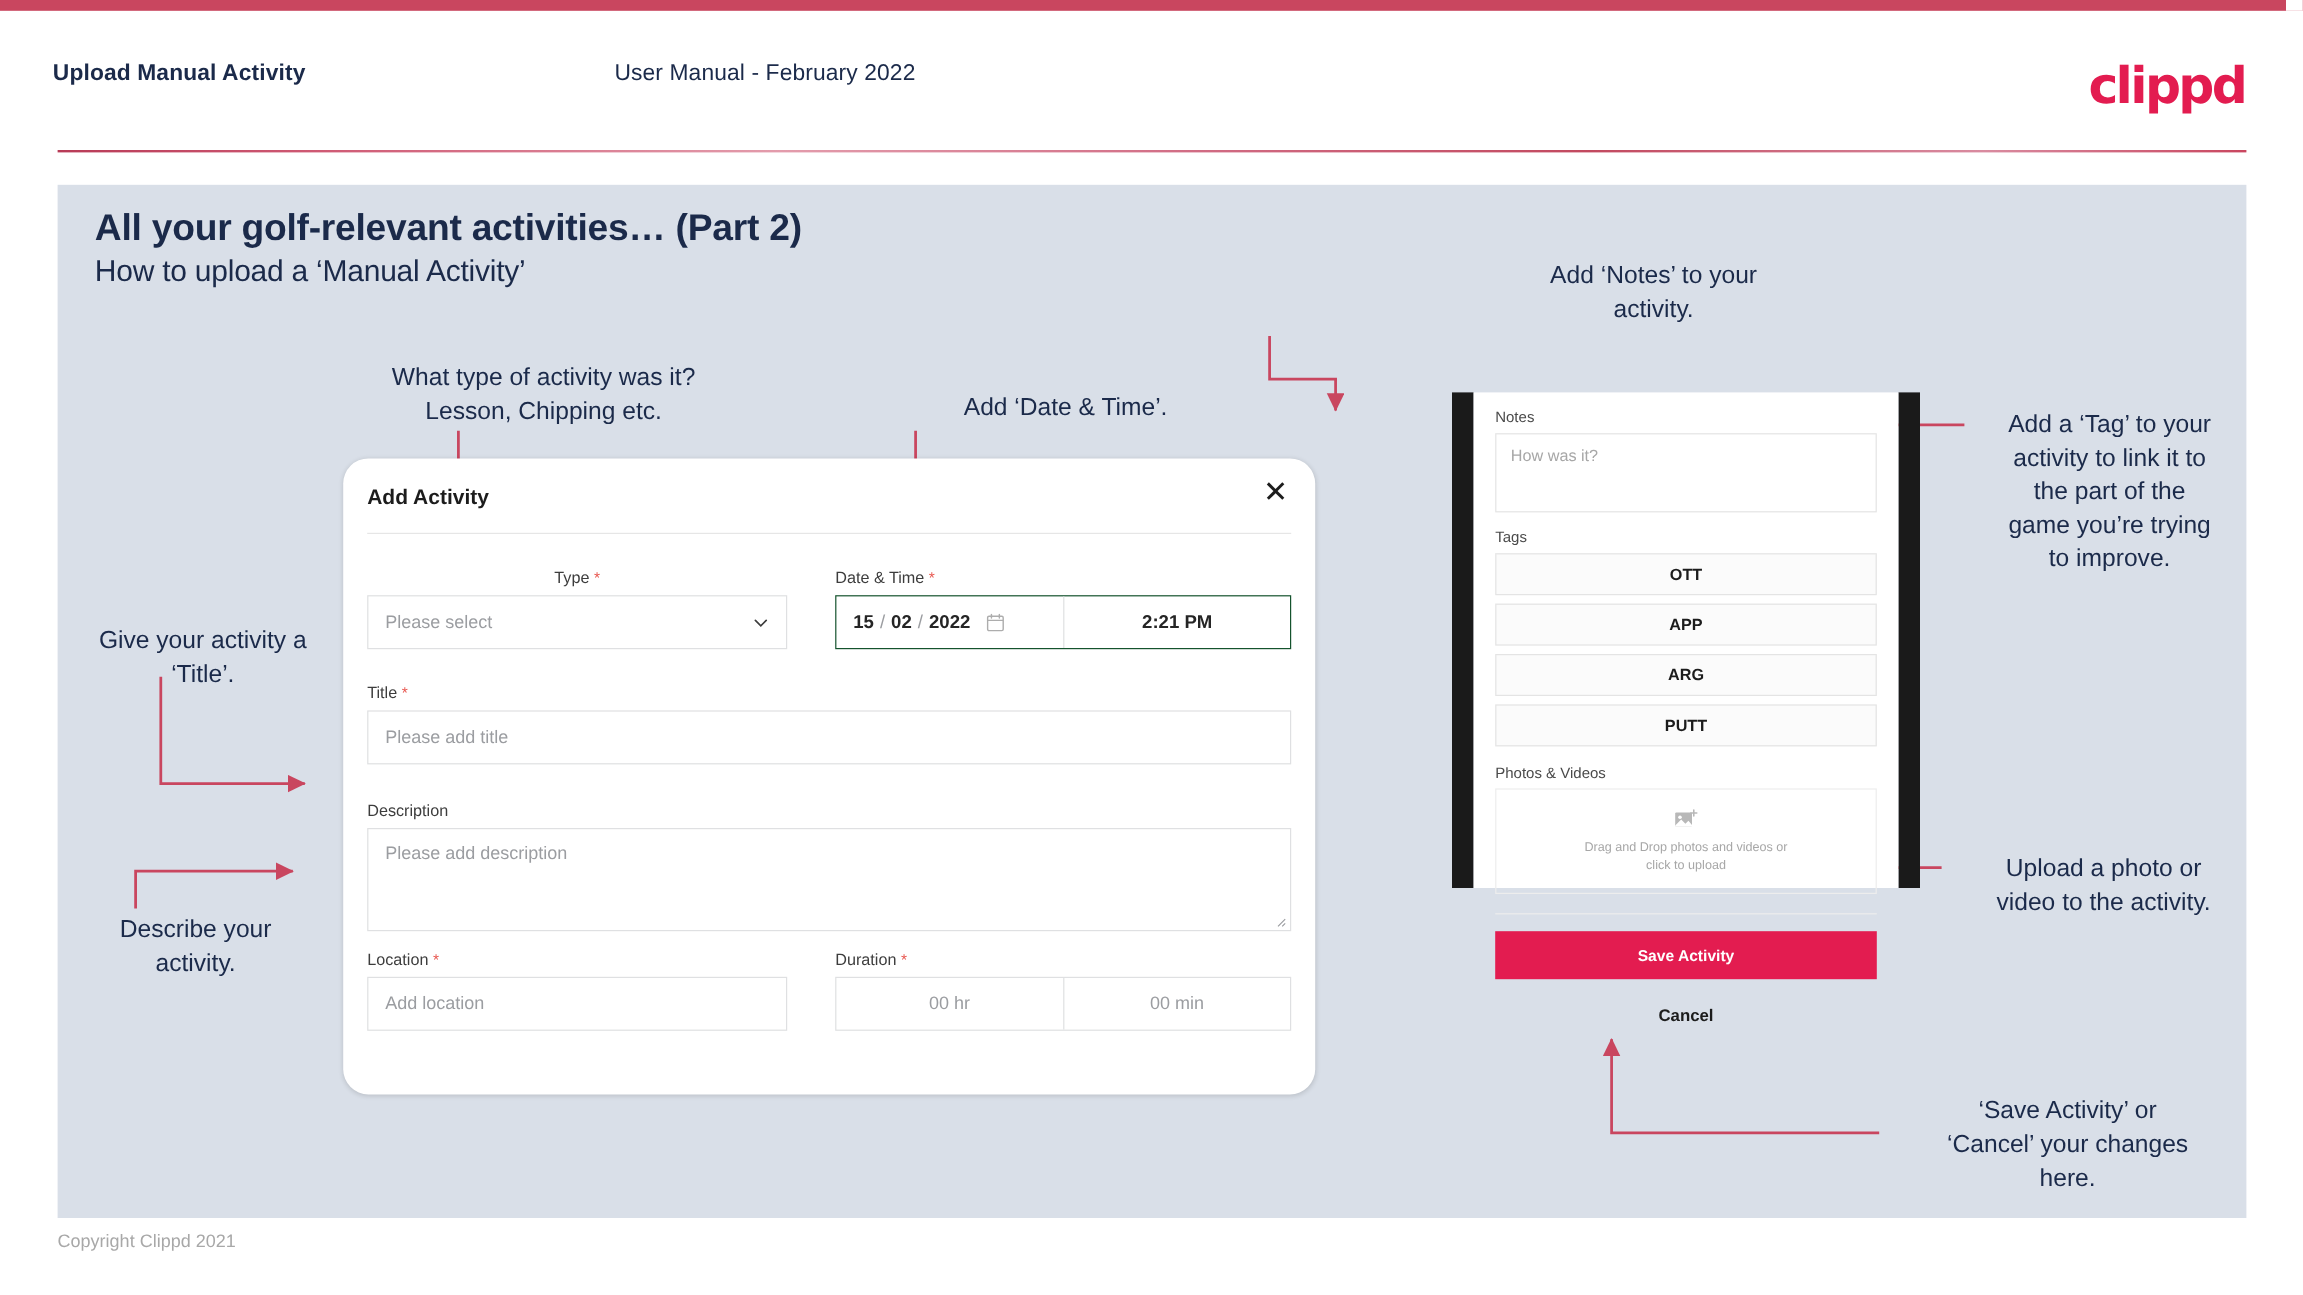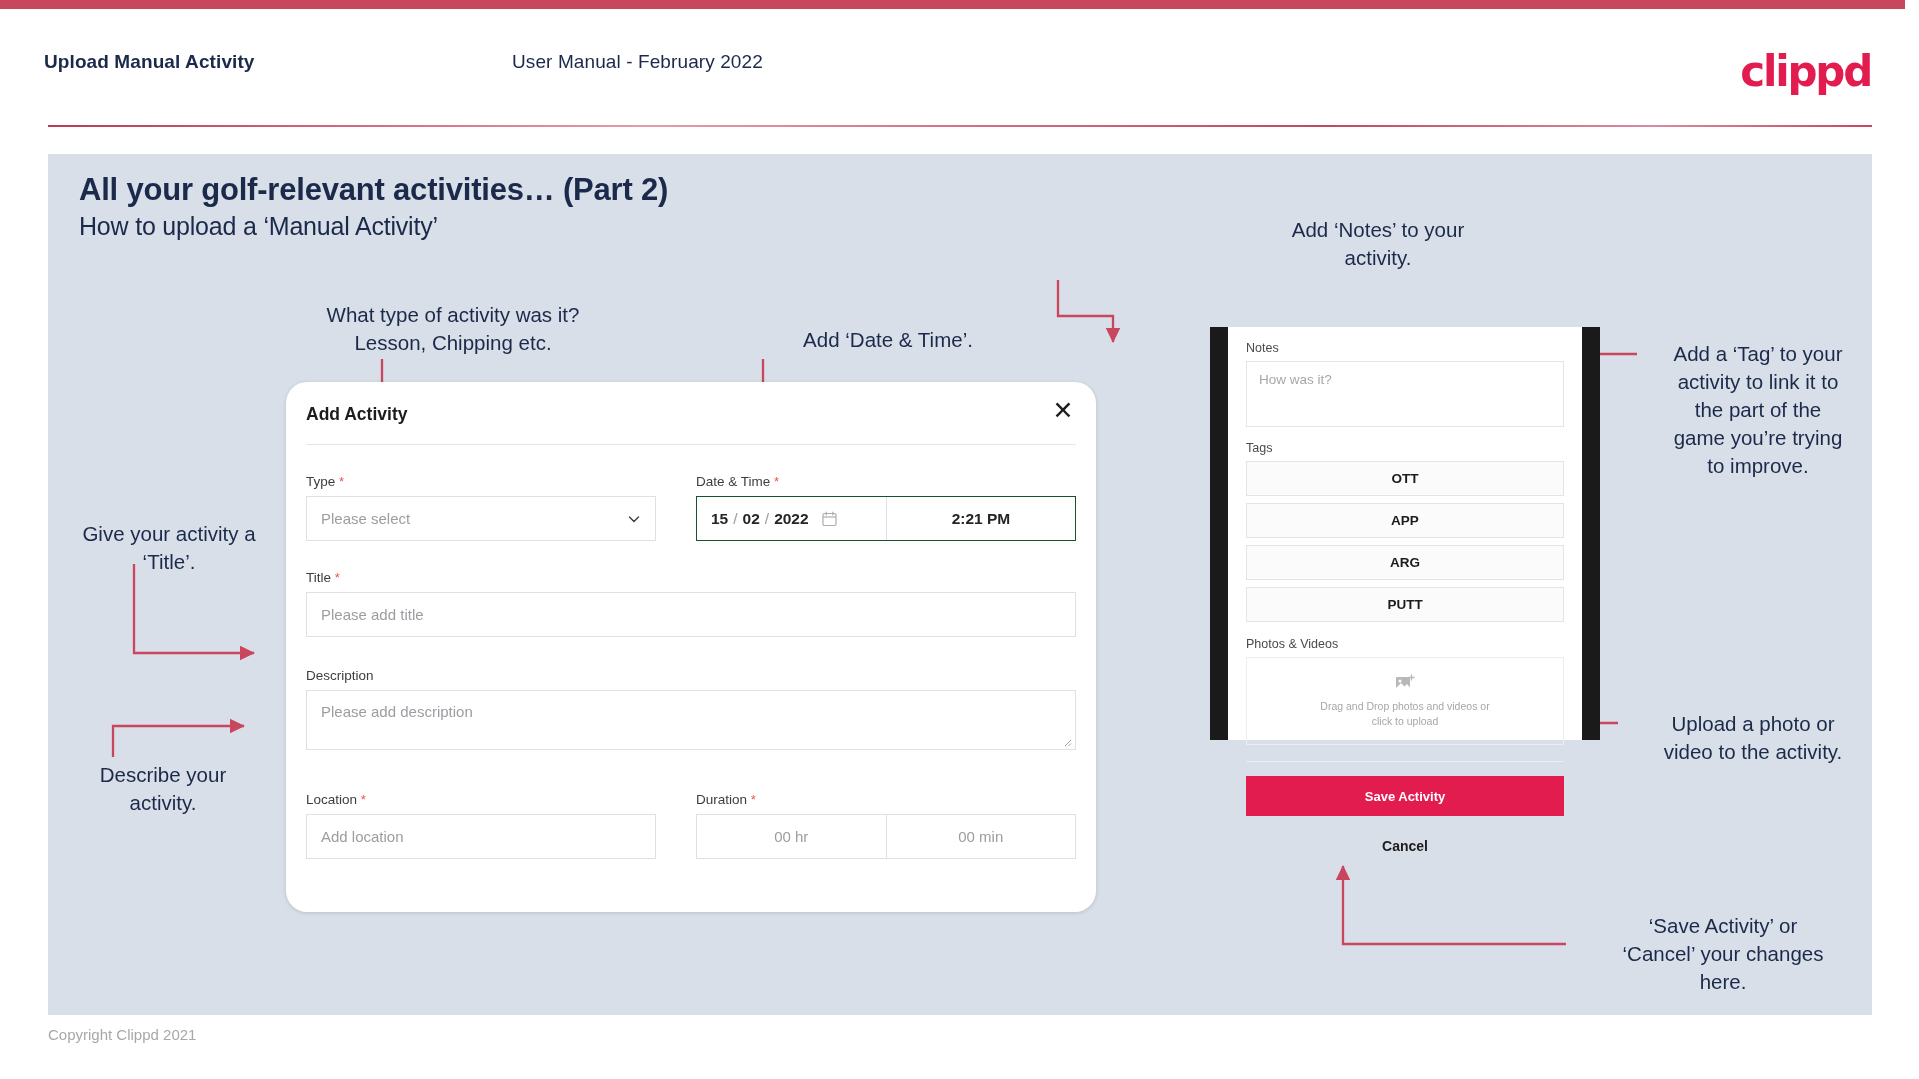--- a/index.html
+++ b/index.html
@@ -88,21 +88,21 @@
   .field-label {
     font-size: 13.5px; color: #3d3d3d; margin-bottom: 7px; font-weight: 400;
   }
   .req { color: #e8564f; font-size: 13px; }
 
   .inp {
     border: 1px solid #dfe0e2; background: #fff; height: 45px;
     display: flex; align-items: center; padding: 0 14px;
     font-size: 15px; color: #9b9da1;
   }
-  .inp.tall { height: 60px; align-items: flex-start; padding-top: 12px; position: relative; }
+  .inp.tall { height: 86px; align-items: flex-start; padding-top: 12px; position: relative; }
 
   .row { position: absolute; display: flex; }
 
   .sel-caret {
     margin-left: auto; width: 14px; height: 14px;
   }
 
   
   .dt-group { display: flex; border: 1px solid #14532d; height: 45px; width: 380px; background:#fff;}
   .dt-date {
@@ -250,21 +250,21 @@
 
     <div class="modal">
       <div class="modal-head">
         <div class="modal-title">Add Activity</div>
         <div class="modal-close">✕</div>
       </div>
       <div class="modal-divider"></div>
 
       <div class="row" style="left:20px; top:92px; width:770px; justify-content:space-between;">
 
-        <div style="width:350px;">
+        <div style="width:350px;text-align:center;">
           <div class="field-label">
             <span>Type</span>
             <span class="req">*</span>
           </div>
           <div class="inp">
             <span>Please select</span>
             <svg class="sel-caret" viewBox="0 0 14 14">
               <path d="M2.5,5 L7,9.5 L11.5,5" stroke="#3d3d3d" stroke-width="1.4" fill="none" stroke-linecap="round"></path>
             </svg>
           </div>

